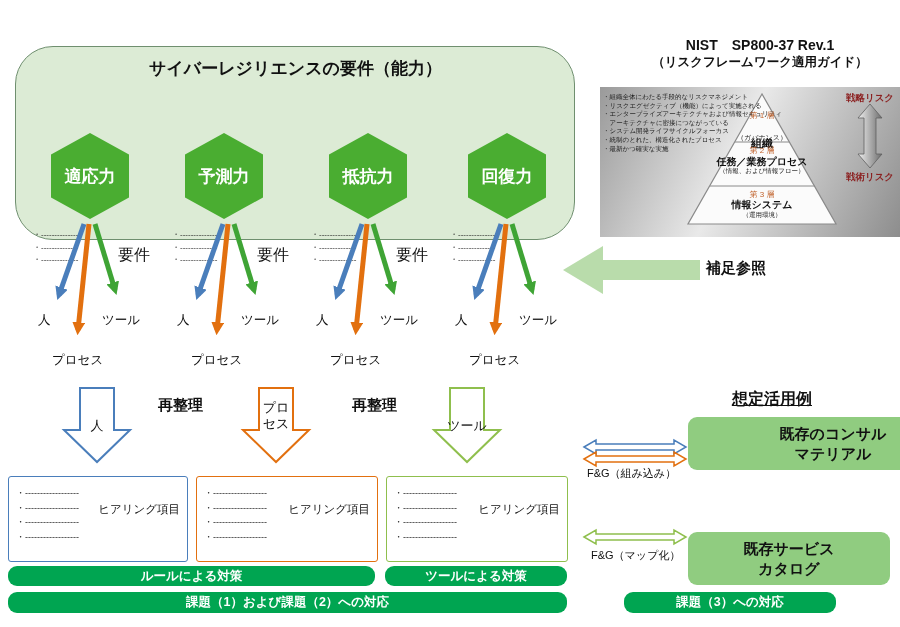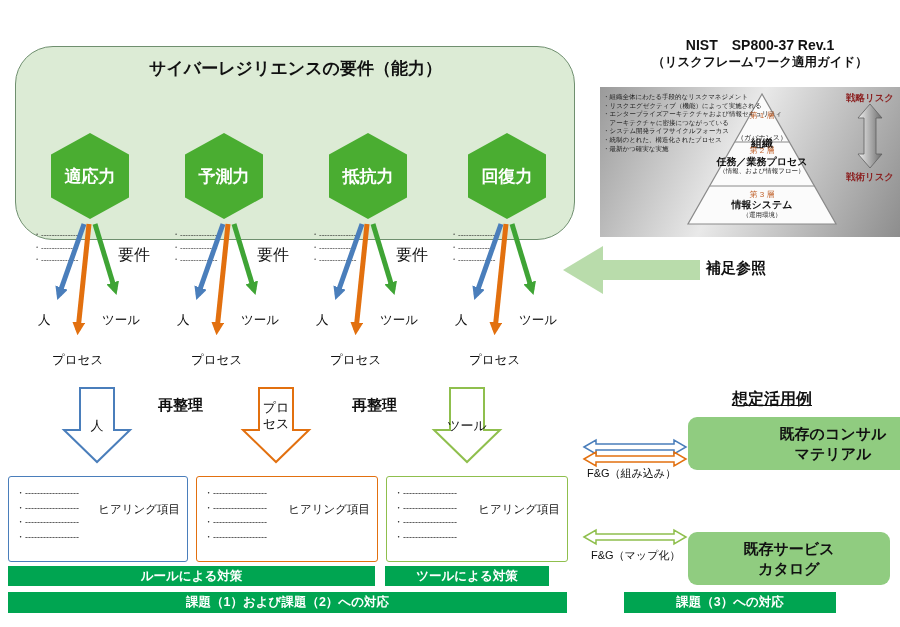--- a/index.html
+++ b/index.html
@@ -29,21 +29,21 @@
   .bigarrow-label{font-size:13px;color:#111;text-align:center;z-index:6;line-height:16px;}
   .hbox{top:476px;height:84px;background:#fff;border:1.6px solid;border-radius:3px;z-index:1;}
   .hbox .rows{position:absolute;left:7px;top:9px;font-size:9px;line-height:14.5px;color:#222;white-space:nowrap;}
   .hbox .hlabel{position:absolute;right:7px;top:25px;font-size:11.5px;color:#111;}
   .bd-blue{border-color:#4a7ebb;}
   .bd-orange{border-color:#e2700f;}
   .bd-green{border-color:#8fbf4d;}
   #usage-title{left:672px;top:389px;width:200px;font-size:16px;font-weight:bold;z-index:6;text-decoration:underline;}
   .usagebox{left:688px;width:202px;height:53px;background:#90cc80;border-radius:9px;display:flex;flex-direction:column;align-items:center;justify-content:center;font-size:15px;font-weight:bold;line-height:20px;z-index:2;}
   .fglabel{font-size:11px;color:#111;z-index:6;}
-  .pill{height:20px;background:#00a551;border-radius:0;color:#fff;font-size:12.5px;font-weight:bold;display:flex;align-items:center;justify-content:center;z-index:2;}
+  .pill{height:20px;background:#00a551;border-radius:9px;color:#fff;font-size:12.5px;font-weight:bold;display:flex;align-items:center;justify-content:center;z-index:2;}
 </style>
 </head>
 <body>
 
 <div id="canvas">
 
 
   <div class="ab ctr" style="left:610px;top:37px;width:300px;">
     <div class="rtitle1">NIST　SP800-37 Rev.1</div>
     <div class="rtitle2">（リスクフレームワーク適用ガイド）</div>
@@ -178,21 +178,21 @@
     <div>マテリアル</div>
   </div>
   <div class="ab usagebox" style="top:532px;">
     <div>既存サービス</div>
     <div>カタログ</div>
   </div>
   <div class="ab fglabel" style="left:587px;top:466px;">F&amp;G（組み込み）</div>
   <div class="ab fglabel" style="left:591px;top:548px;">F&amp;G（マップ化）</div>
 
   <div class="ab pill" style="left:8px;top:566px;width:367px;">ルールによる対策</div>
-  <div class="ab pill" style="left:385px;top:566px;width:164px;">ツールによる対策</div>
+  <div class="ab pill" style="left:385px;top:566px;width:182px;">ツールによる対策</div>
   <div class="ab pill" style="left:8px;top:592px;width:559px;height:21px;">課題（1）および課題（2）への対応</div>
   <div class="ab pill" style="left:624px;top:592px;width:212px;height:21px;">課題（3）への対応</div>
 
   <svg id="arrowlayer" width="900" height="627" viewBox="0 0 900 627">
     <defs>
       <marker id="mB" viewBox="0 0 10 10" refX="6" refY="5" markerWidth="13" markerHeight="13" orient="auto" markerUnits="userSpaceOnUse">
           <path d="M0,0 L10,5 L0,10 Z" fill="#4a7ebb"></path>
         </marker>
       <marker id="mO" viewBox="0 0 10 10" refX="6" refY="5" markerWidth="13" markerHeight="13" orient="auto" markerUnits="userSpaceOnUse">
           <path d="M0,0 L10,5 L0,10 Z" fill="#e2700f"></path>

